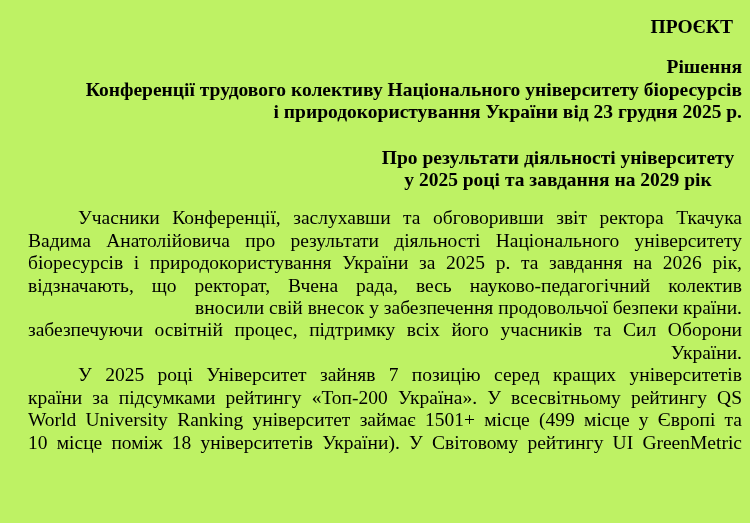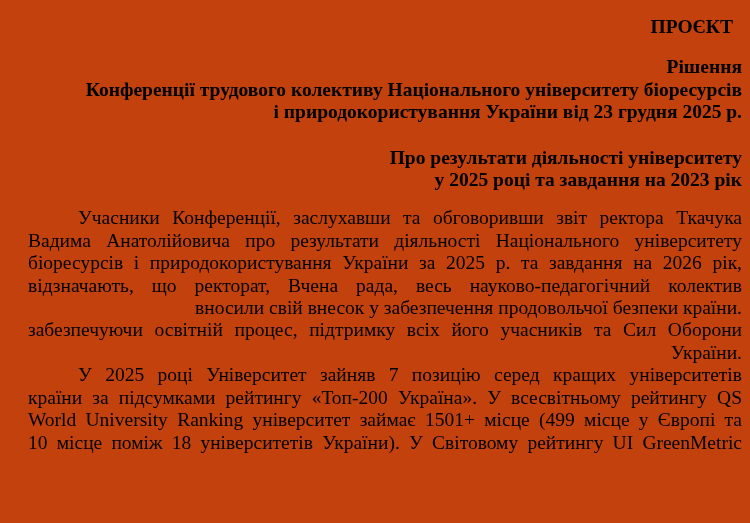--- a/index.html
+++ b/index.html
@@ -4,21 +4,21 @@
 <style>
   html, body {
     margin: 0;
     padding: 0;
     background: #ffffff;
   }
   .page {
     position: relative;
     width: 750px;
     height: 523px;
-    background: #c2410c;
+    background: #bef264;
     color: #000000;
     font-family: "Liberation Serif", "DejaVu Serif", serif;
     font-size: 19.5px;
     line-height: 22.4px;
     box-sizing: border-box;
     padding: 16px 8px 0 28px;
     overflow: hidden;
   }
   .stamp {
     font-weight: bold;
@@ -30,21 +30,21 @@
   }
   .title-line {
     text-align: right;
     font-weight: bold;
   }
   .subject-block {
     margin-top: 23px;
     margin-left: 346px;
   }
   .subject-line {
-    text-align: right;
+    text-align: center;
     font-weight: bold;
   }
   .body-block {
     margin-top: 16px;
   }
   .para {
     margin: 0;
     text-align: right;
   }
   .para .line {
@@ -71,21 +71,21 @@
   <div class="stamp">ПРОЄКТ</div>
 
   <div class="title-block">
       <div class="title-line first">Рішення</div>
       <div class="title-line">Конференції трудового колективу Національного університету біоресурсів</div>
       <div class="title-line last">і природокористування України від 23 грудня 2025 р.</div>
     </div>
 
   <div class="subject-block">
       <div class="subject-line first">Про результати діяльності університету</div>
-      <div class="subject-line last">у 2025 році та завдання на 2023 рік</div>
+      <div class="subject-line last">у 2025 році та завдання на 2029 рік</div>
     </div>
 
   <div class="body-block">
     <div class="para">
         <div class="line first">Учасники Конференції, заслухавши та обговоривши звіт ректора Ткачука</div>
         <div class="line">Вадима Анатолійовича про результати діяльності Національного університету</div>
         <div class="line">біоресурсів і природокористування України за 2025 р. та завдання на 2026 рік,</div>
         <div class="line">відзначають, що ректорат, Вчена рада, весь науково-педагогічний колектив</div>
         <div class="line last">вносили свій внесок у забезпечення продовольчої безпеки країни.</div>
       </div>

